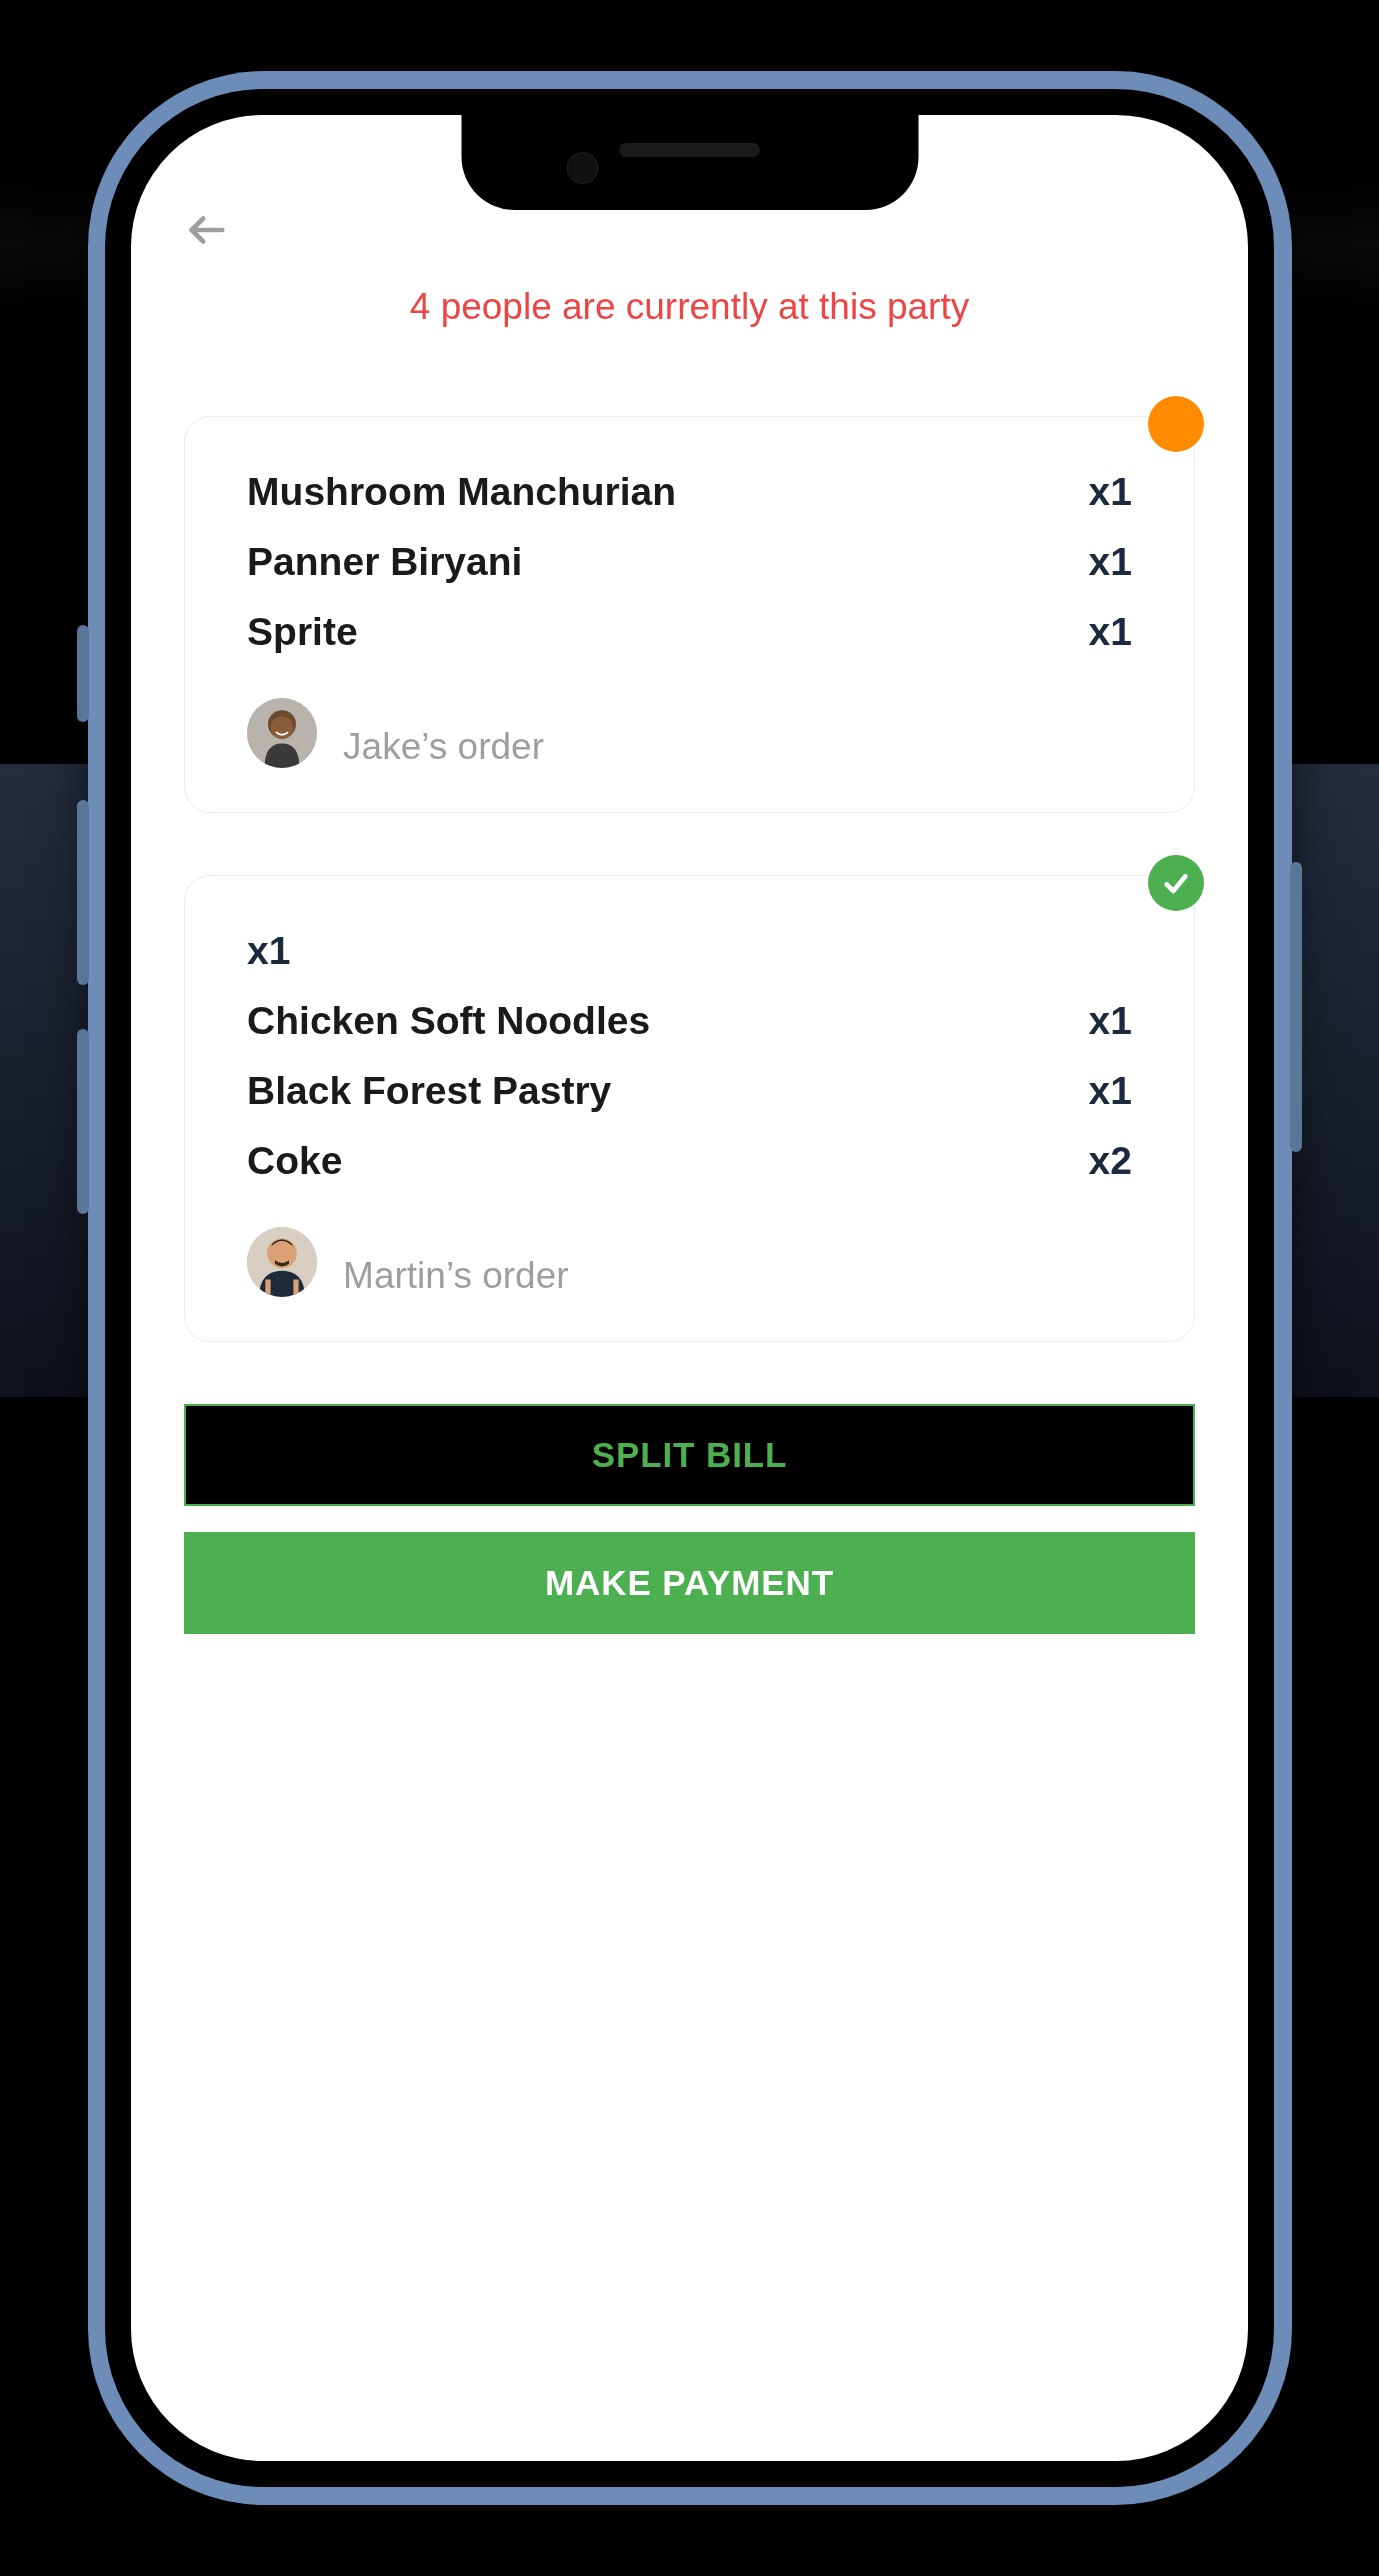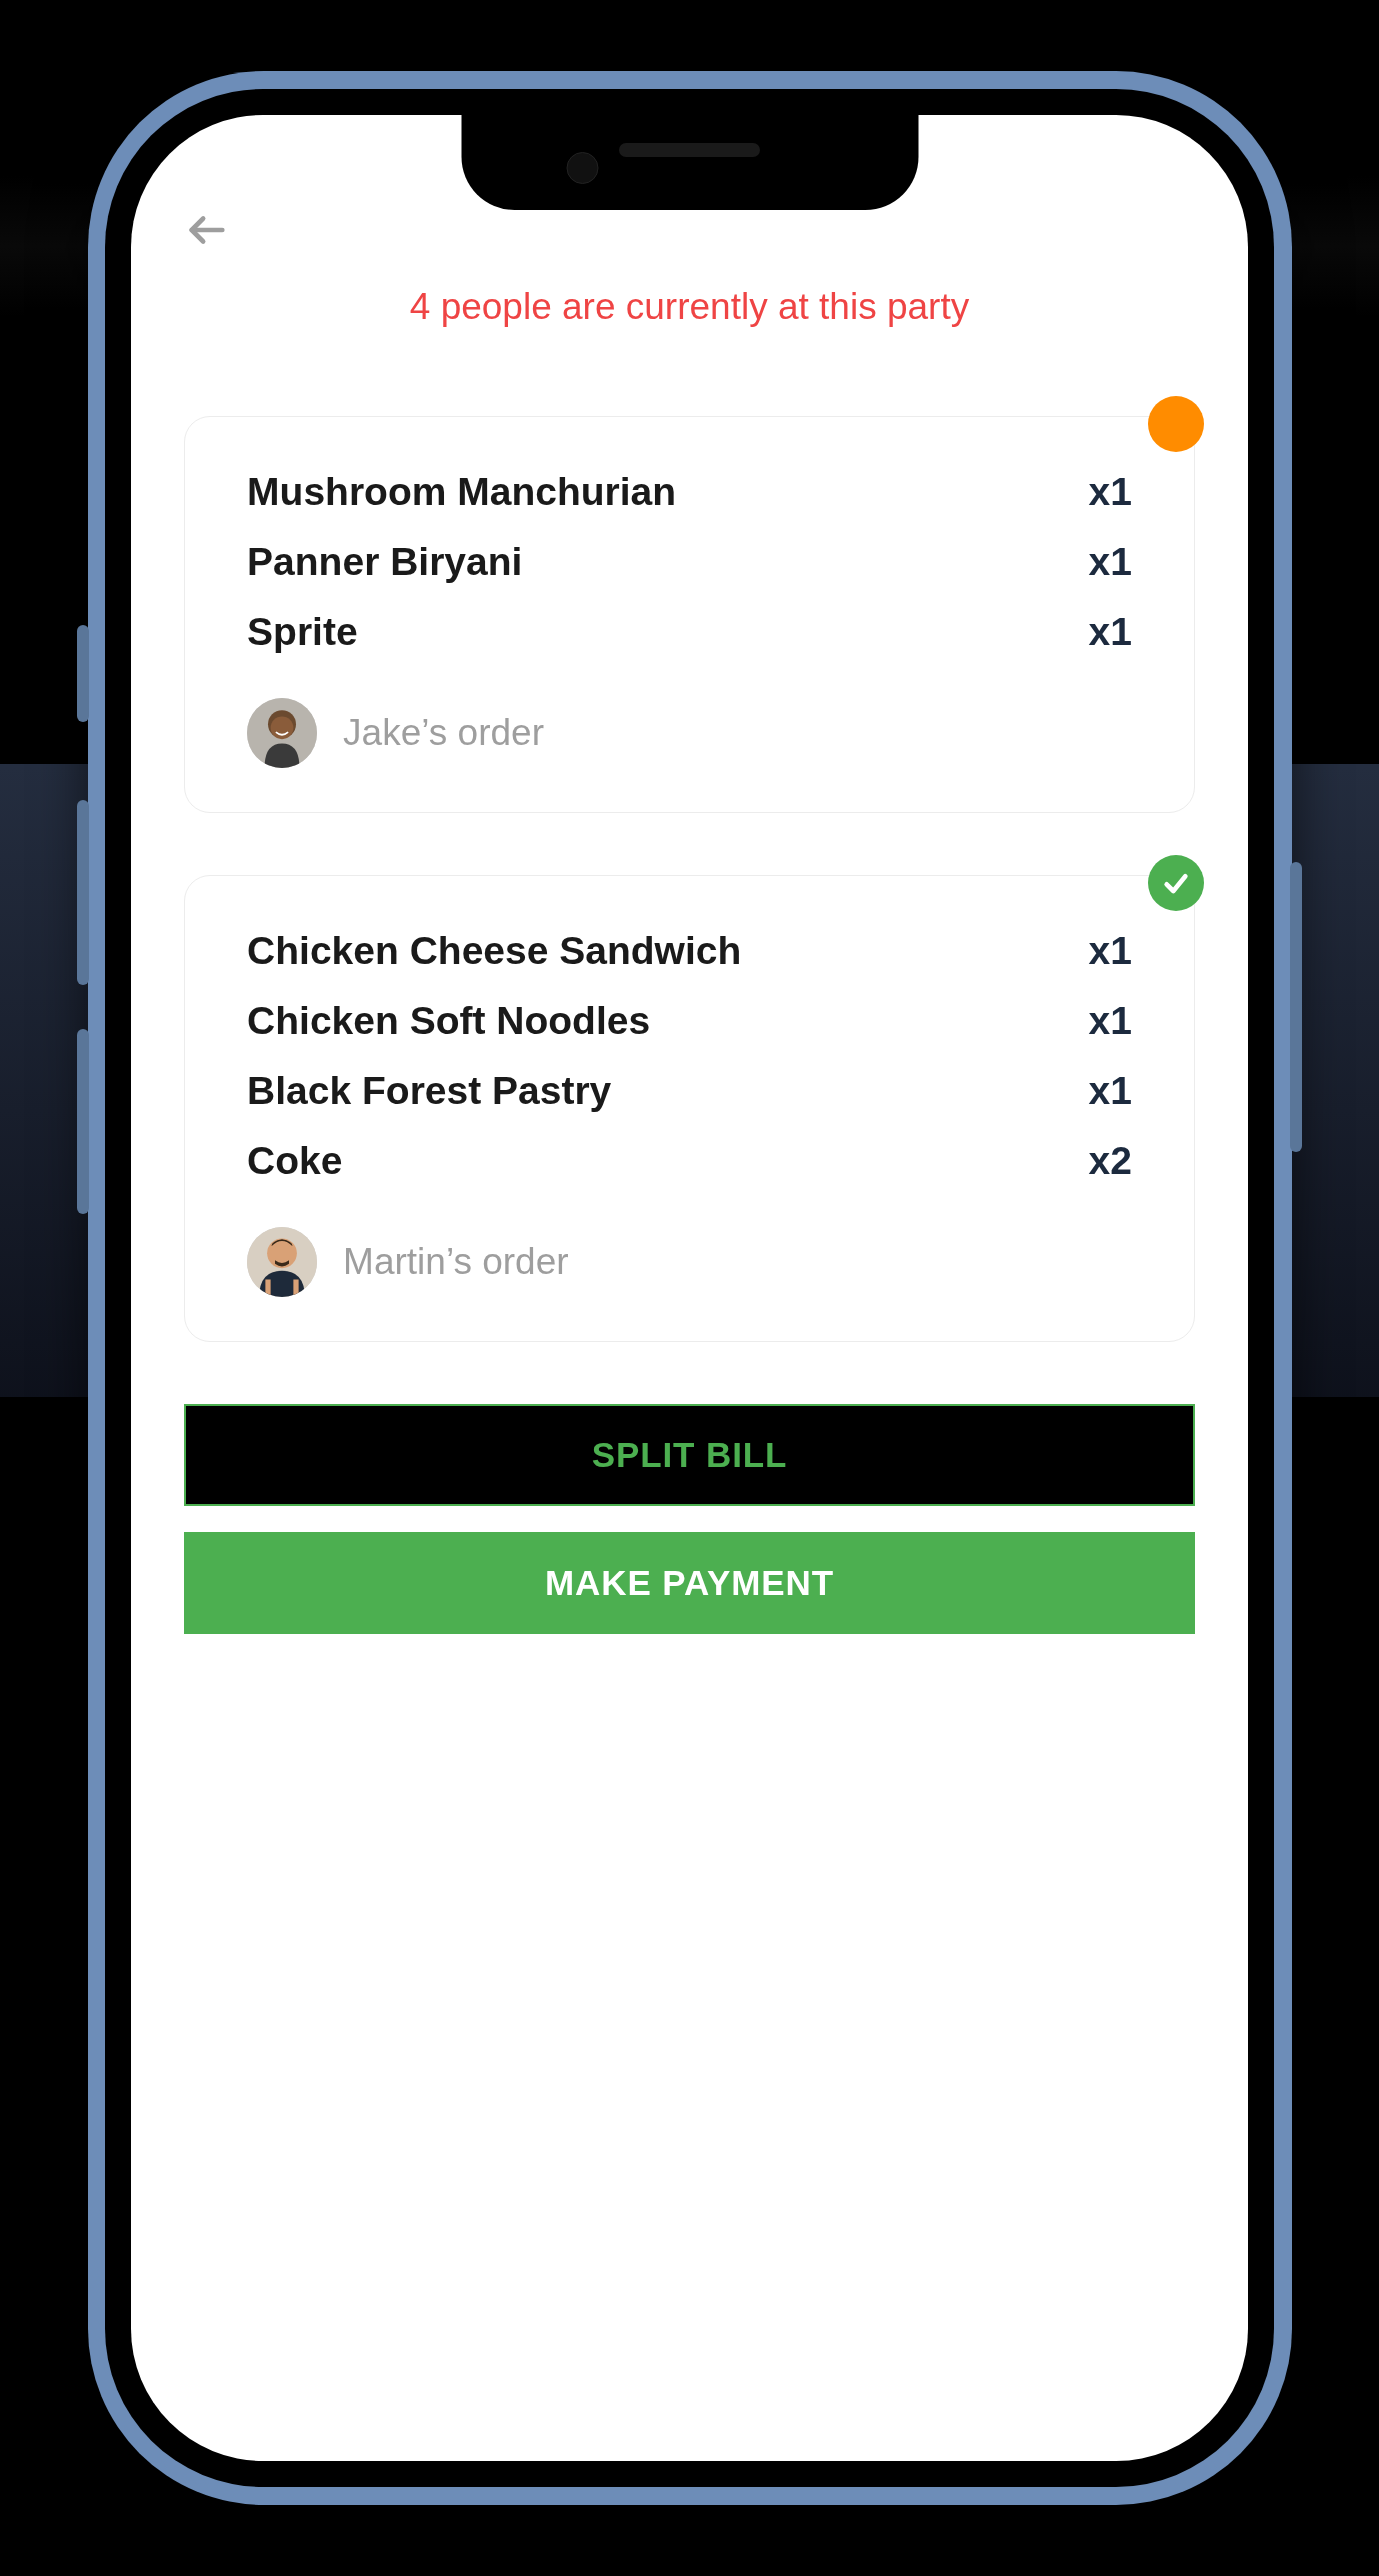--- a/index.html
+++ b/index.html
@@ -144,21 +144,21 @@
       font-weight: 600;
       text-align: right;
     }
     .item-qty {
       color: #1c2a3e;
       font-size: 39px;
       font-weight: 700;
     }
     .owner {
       display: flex;
-      align-items: center;
+      align-items: flex-end;
       gap: 26px;
       margin-top: 44px;
     }
     .avatar {
       width: 70px; height: 70px;
       border-radius: 50%;
       overflow: hidden;
       background: #d0d0d0;
     }
     .avatar svg { width: 100%; height: 100%; display: block; }
@@ -246,21 +246,20 @@
         </div>
       </div>
 
       <div class="card">
         <div class="status-dot done">
           <svg viewBox="0 0 24 24" fill="none" stroke="#fff" stroke-width="3.5" stroke-linecap="round" stroke-linejoin="round">
             <polyline points="5 13 10 18 19 7"></polyline>
           </svg>
         </div>
         <div class="item-row">
-          <span class="item-name">Chicken Cheese Sandwich</span>
           <span class="item-qty">x1</span>
         </div>
         <div class="item-row">
           <span class="item-name">Chicken Soft Noodles</span>
           <span class="item-qty">x1</span>
         </div>
         <div class="item-row">
           <span class="item-name">Black Forest Pastry</span>
           <span class="item-qty">x1</span>
         </div>

